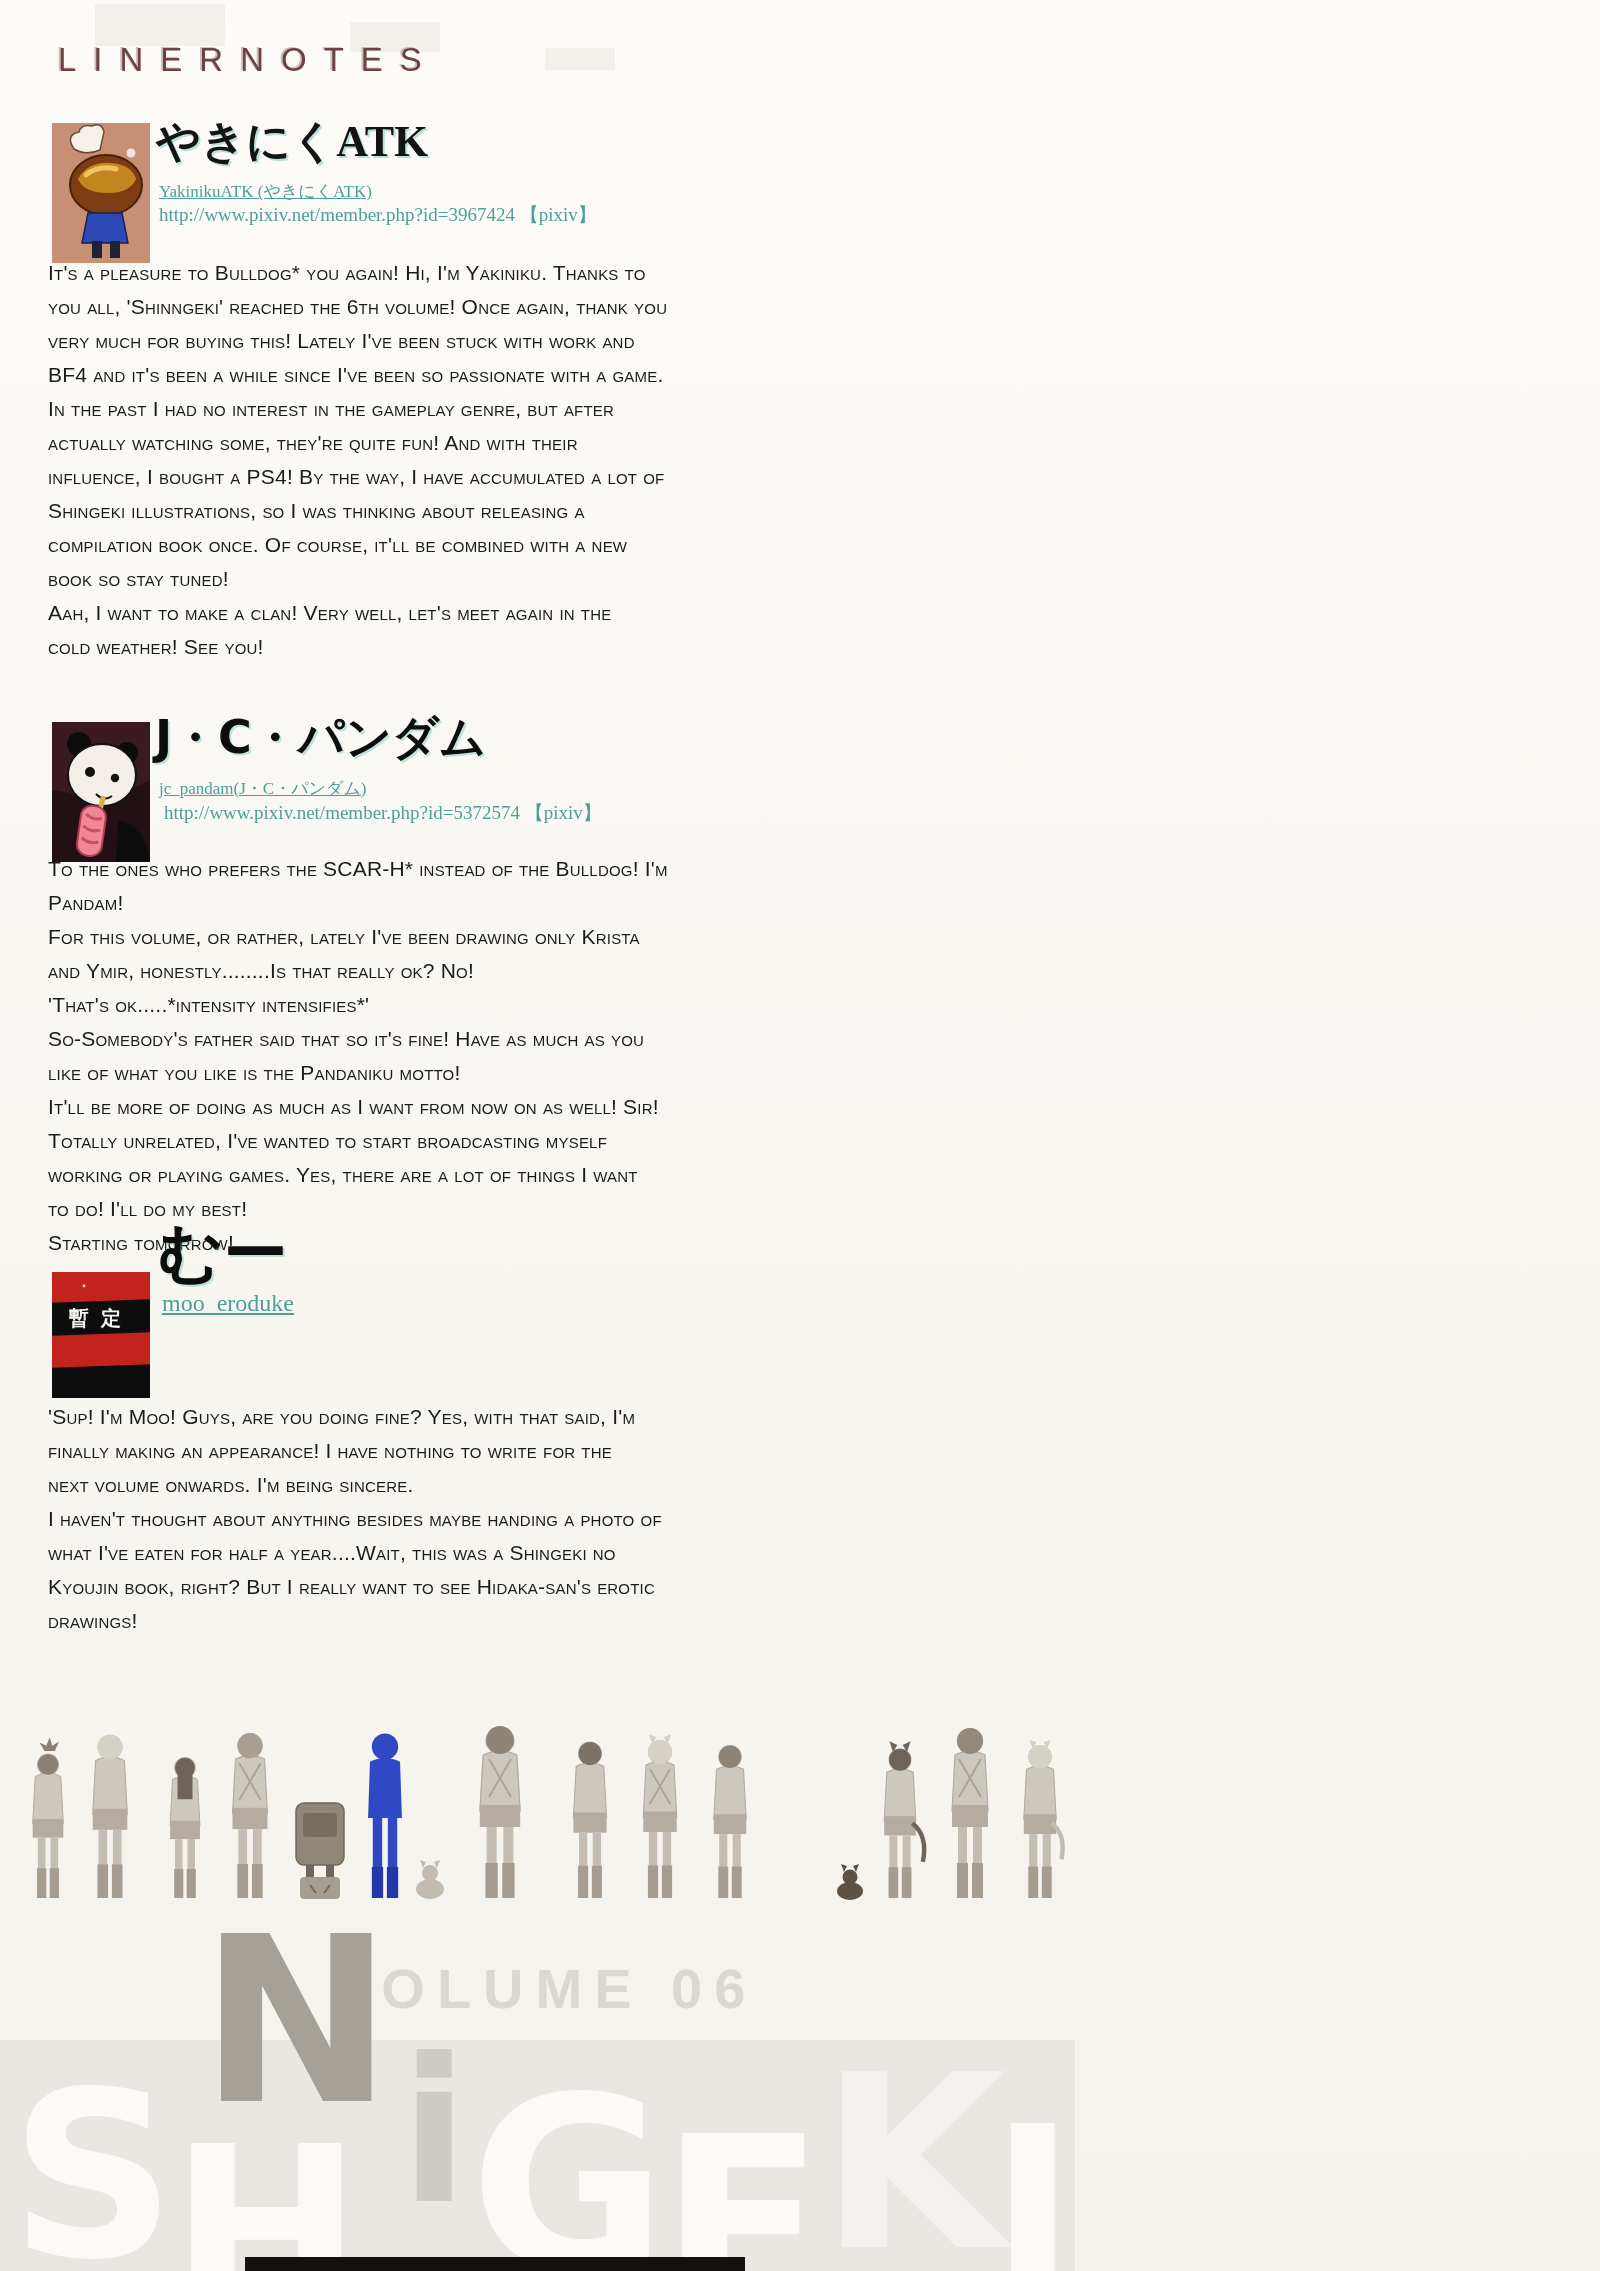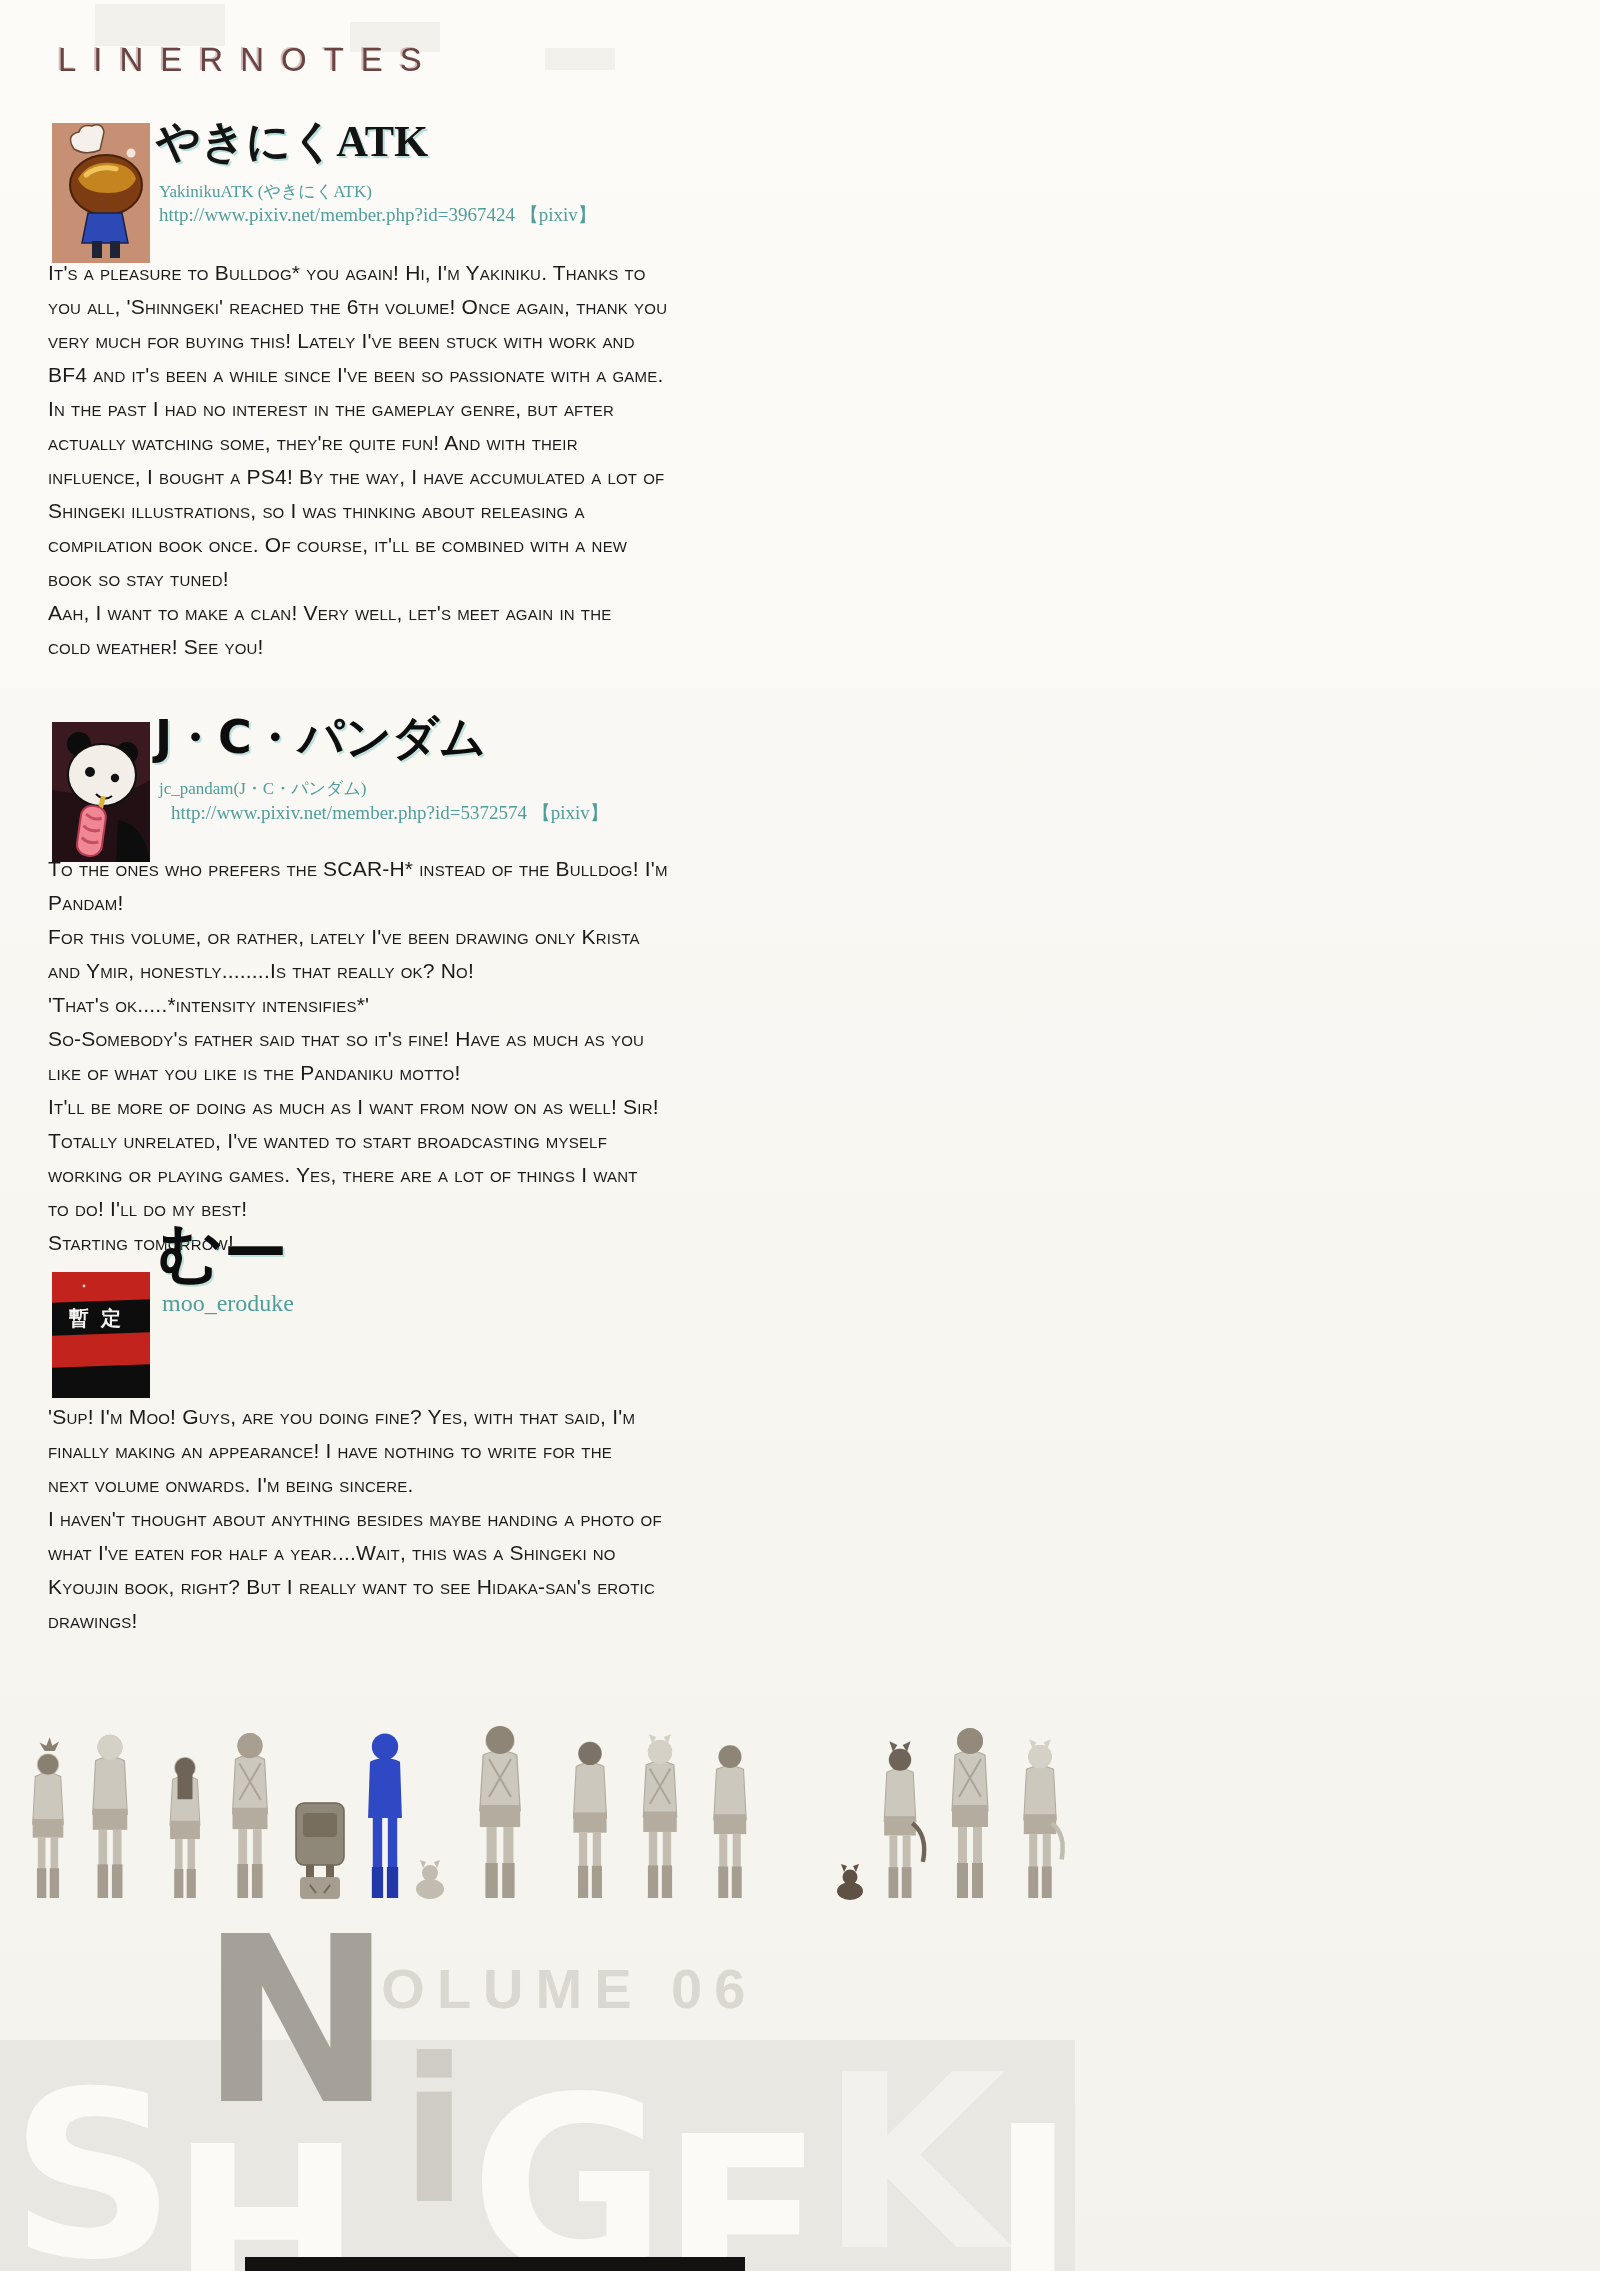--- a/index.html
+++ b/index.html
@@ -24,21 +24,21 @@
   .liner-title{position:absolute;left:58px;top:18px;
             font:300 33px/40px "Liberation Sans",sans-serif;color:#6a4343;
             letter-spacing:17px;text-shadow:-2px -1px 0 rgba(140,80,80,.35);text-align:right;}
   .smudge{position:absolute;background:#edebe6;opacity:.7;}
   
   .avatar{position:absolute;display:block;}
   .artist-name-serif{position:absolute;font:600 44px/48px "Liberation Serif","DejaVu Serif",serif;
             color:#141414;text-shadow:2px 2px 0 rgba(90,185,178,.4);}
   .artist-name-bold{position:absolute;font:800 46px/50px "DejaVu Sans",sans-serif;
             color:#0d0d0d;text-shadow:2px 2px 0 rgba(90,185,178,.35);}
-  .artist-handle{position:absolute;font:17px/22px "Liberation Serif",serif;color:#4f9e9b;}
+  .artist-handle{position:absolute;font:17px/22px "Liberation Serif",serif;color:#4f9e9b;text-decoration:underline;}
   .artist-url{position:absolute;font:19px/24px "Liberation Serif",serif;color:#4f9e9b;}
   .comment{position:absolute;width:780px;
             font:21px/34px "Liberation Sans",sans-serif;font-variant:small-caps;
             color:#1b1b1b;white-space:pre-line;letter-spacing:.2px;}
   
   .lineup{position:absolute;left:8px;top:1693px;}
   .volume-label{position:absolute;left:332px;top:1922px;
             font:800 56px/60px "Liberation Sans",sans-serif;
             letter-spacing:12px;color:#dbd8d1;margin-top:37px;}
   .bottom-wash{position:absolute;left:0;top:2040px;width:1075px;height:231px;background:#e9e7e2;}
@@ -98,21 +98,21 @@
       <path d="M44 72 q8 8 16 2" stroke="#111111" stroke-width="2" fill="none"></path>
       <rect x="46" y="74" width="5" height="24" fill="#d9b13e" transform="rotate(14 49 86)"></rect>
       <g transform="rotate(8 40 108)">
         <rect x="27" y="84" width="25" height="50" rx="11" fill="#ef8795" stroke="#b43a4e" stroke-width="2"></rect>
         <path d="M32 93 q8 6 16 2 M31 105 q8 6 17 2 M31 117 q8 6 17 2" stroke="#c74e62" stroke-width="3" fill="none"></path>
       </g>
       <path d="M66 98 q27 5 32 42 h-34 z" fill="#0d0d0d"></path>
     </svg>
     <div class="artist-name-bold" style="left:155px;top:712px">J・C・パンダム</div>
     <div class="artist-handle" style="left:159px;top:778px">jc_pandam(J・C・パンダム)</div>
-    <div class="artist-url" style="left:171px;top:801px">http://www.pixiv.net/member.php?id=5372574 【pixiv】</div>
+    <div class="artist-url" style="left:164px;top:801px">http://www.pixiv.net/member.php?id=5372574 【pixiv】</div>
     <div class="comment" style="left:48px;top:852px">To the ones who prefers the SCAR-H* instead of the Bulldog! I'm
 Pandam!
 For this volume, or rather, lately I've been drawing only Krista
 and Ymir, honestly........Is that really ok? No!
 'That's ok.....*intensity intensifies*'
 So-Somebody's father said that so it's fine! Have as much as you
 like of what you like is the Pandaniku motto!
 It'll be more of doing as much as I want from now on as well! Sir!
 Totally unrelated, I've wanted to start broadcasting myself
 working or playing games. Yes, there are a lot of things I want

